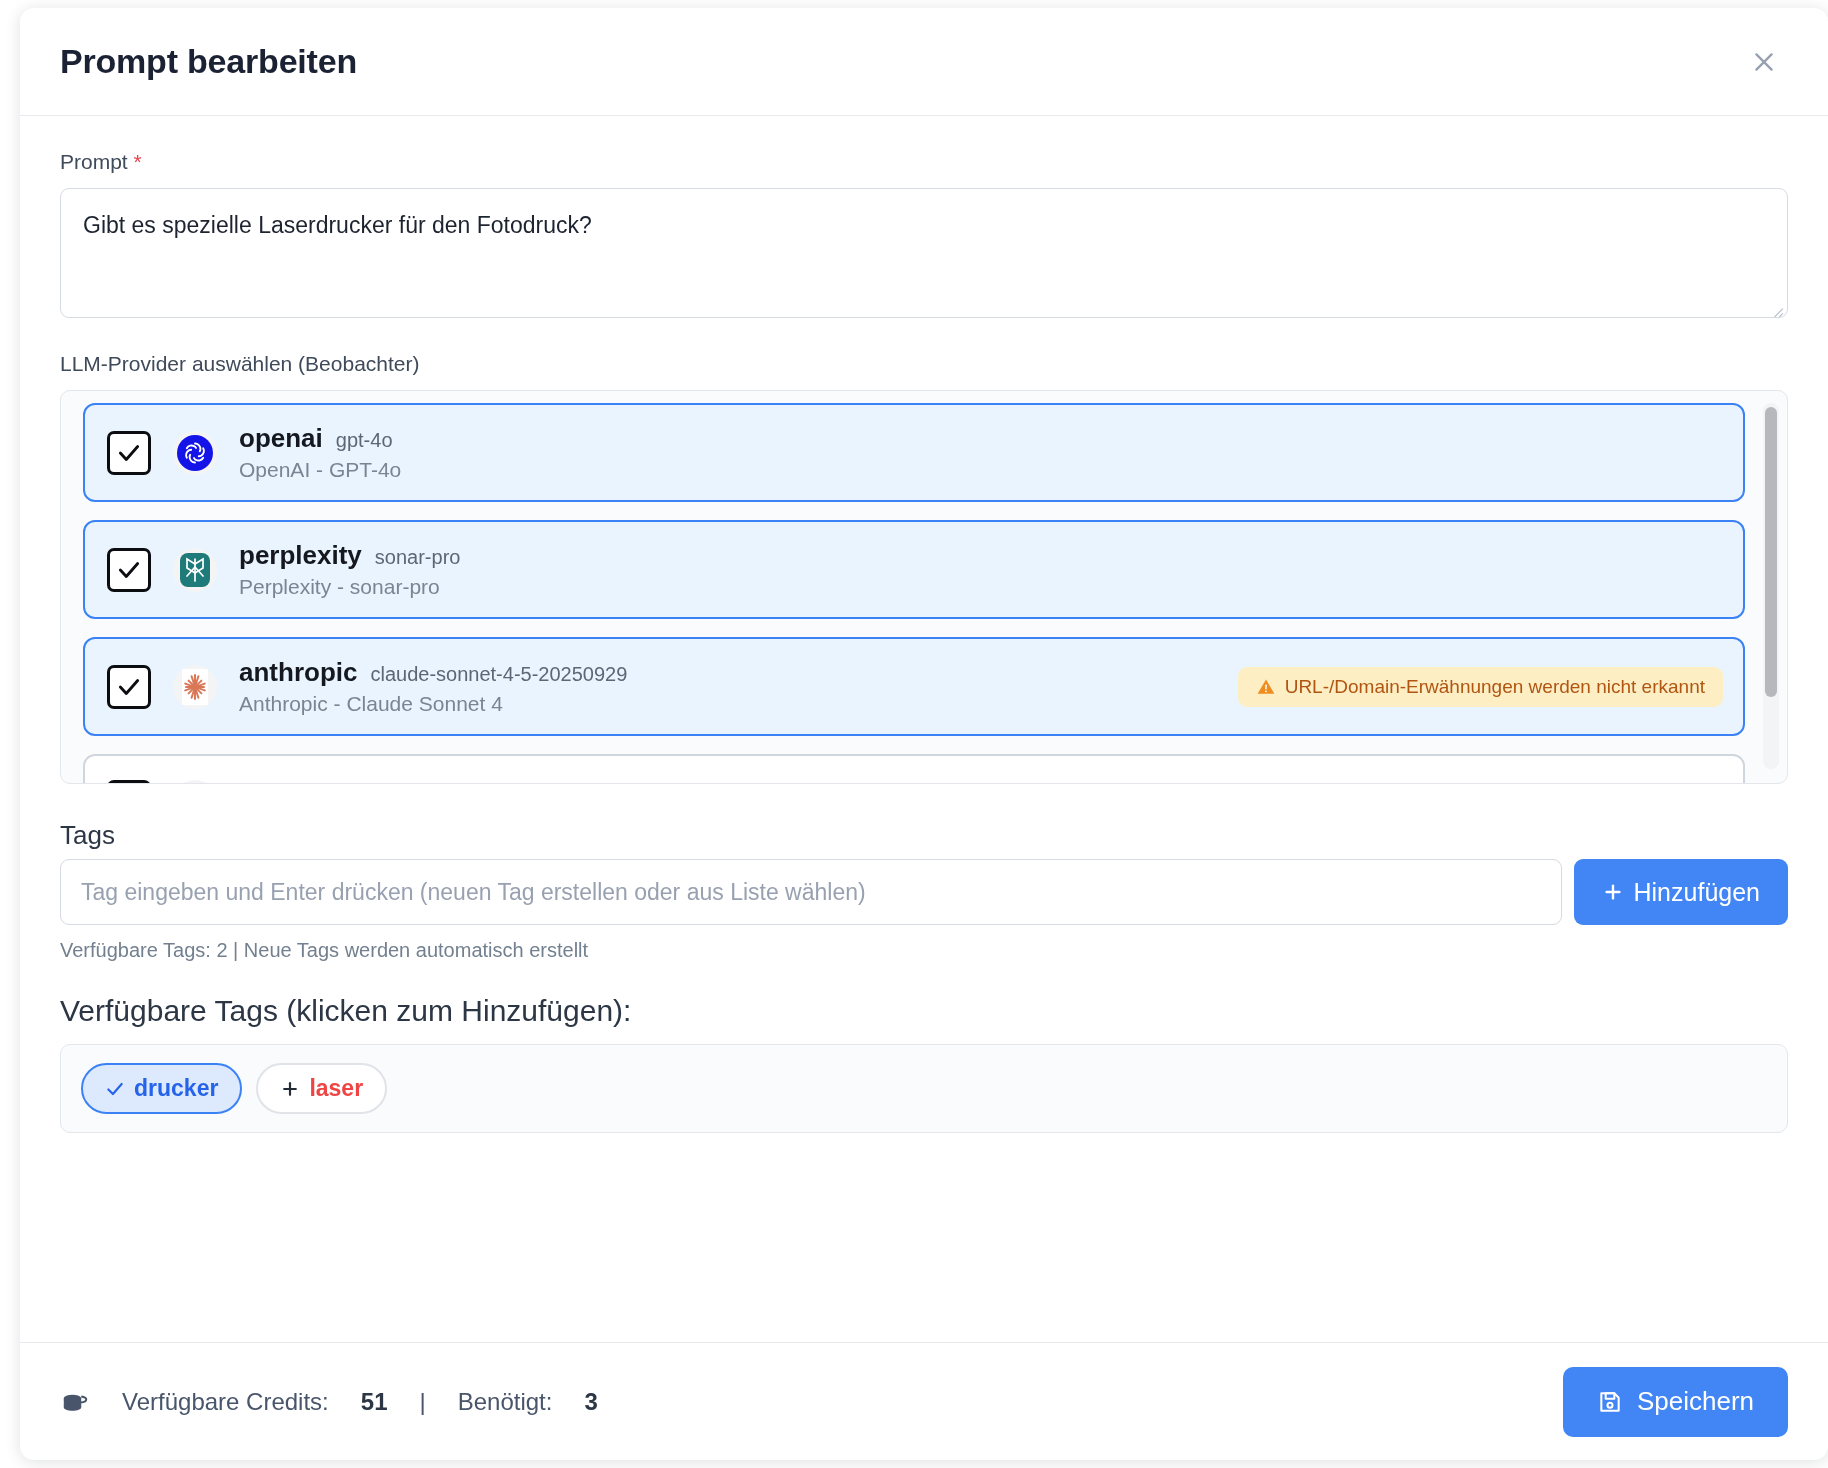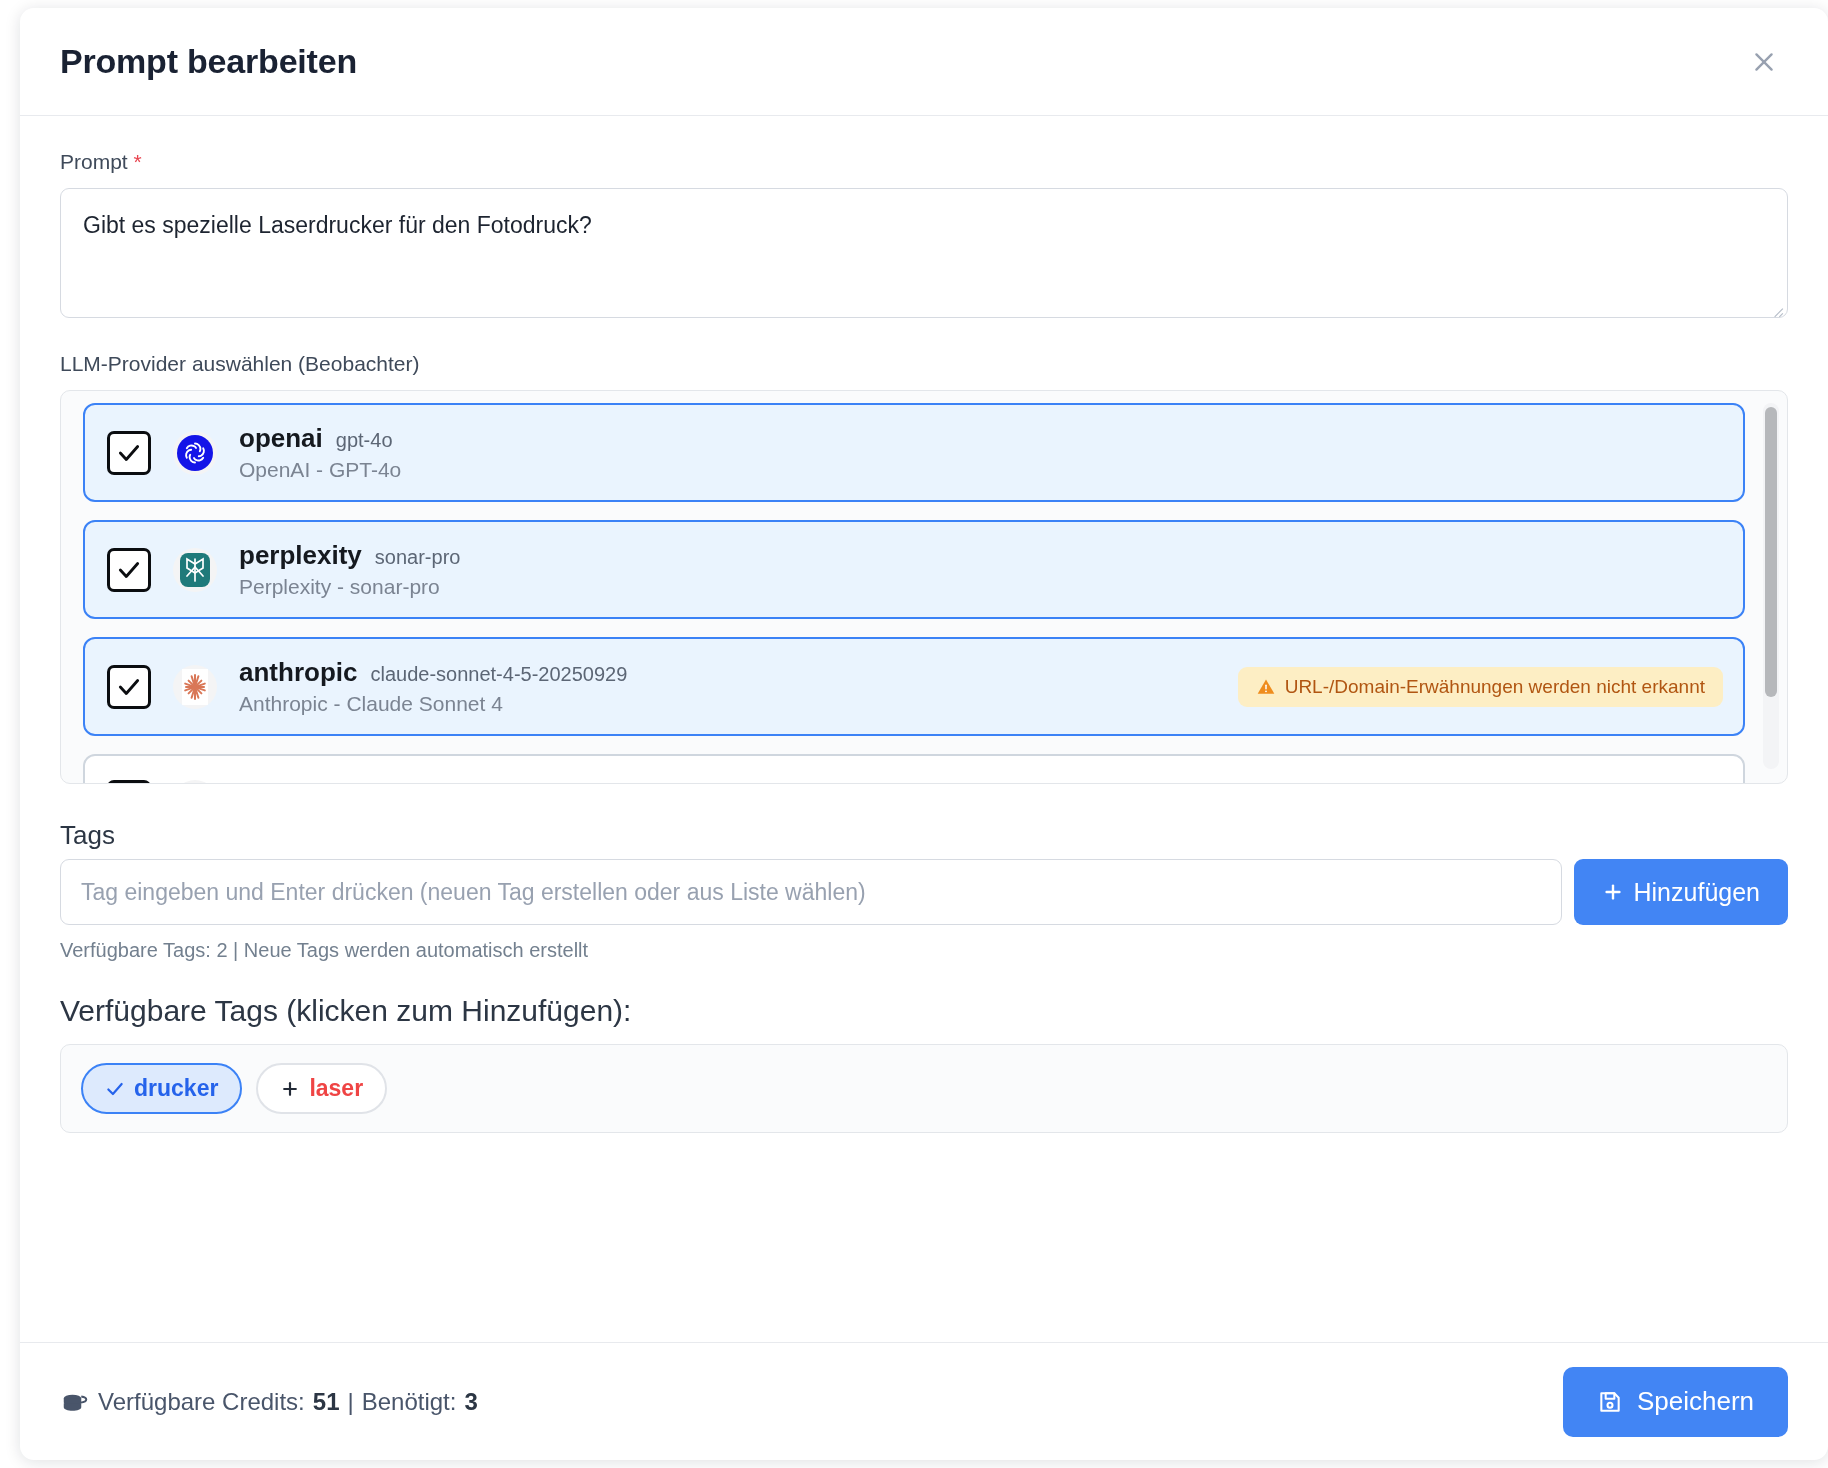--- a/index.html
+++ b/index.html
@@ -252,21 +252,21 @@
     flex: 0 0 auto;
     height: 118px;
     border-top: 1px solid #e8eaee;
     display: flex;
     align-items: center;
     justify-content: space-between;
     padding: 0 40px;
     margin-top: auto;
   }
   .credits {
-    display: flex; align-items: center; gap: 8px;
+    display: flex; align-items: center; gap: 32px;
     font-size: 24px; color: #49556a;
   }
   .credits b { color: #2c3644; }
   .btn-save {
     background: #4285f4;
     color: #fff;
     border: none;
     border-radius: 10px;
     font-size: 26px;
     padding: 0 34px;

